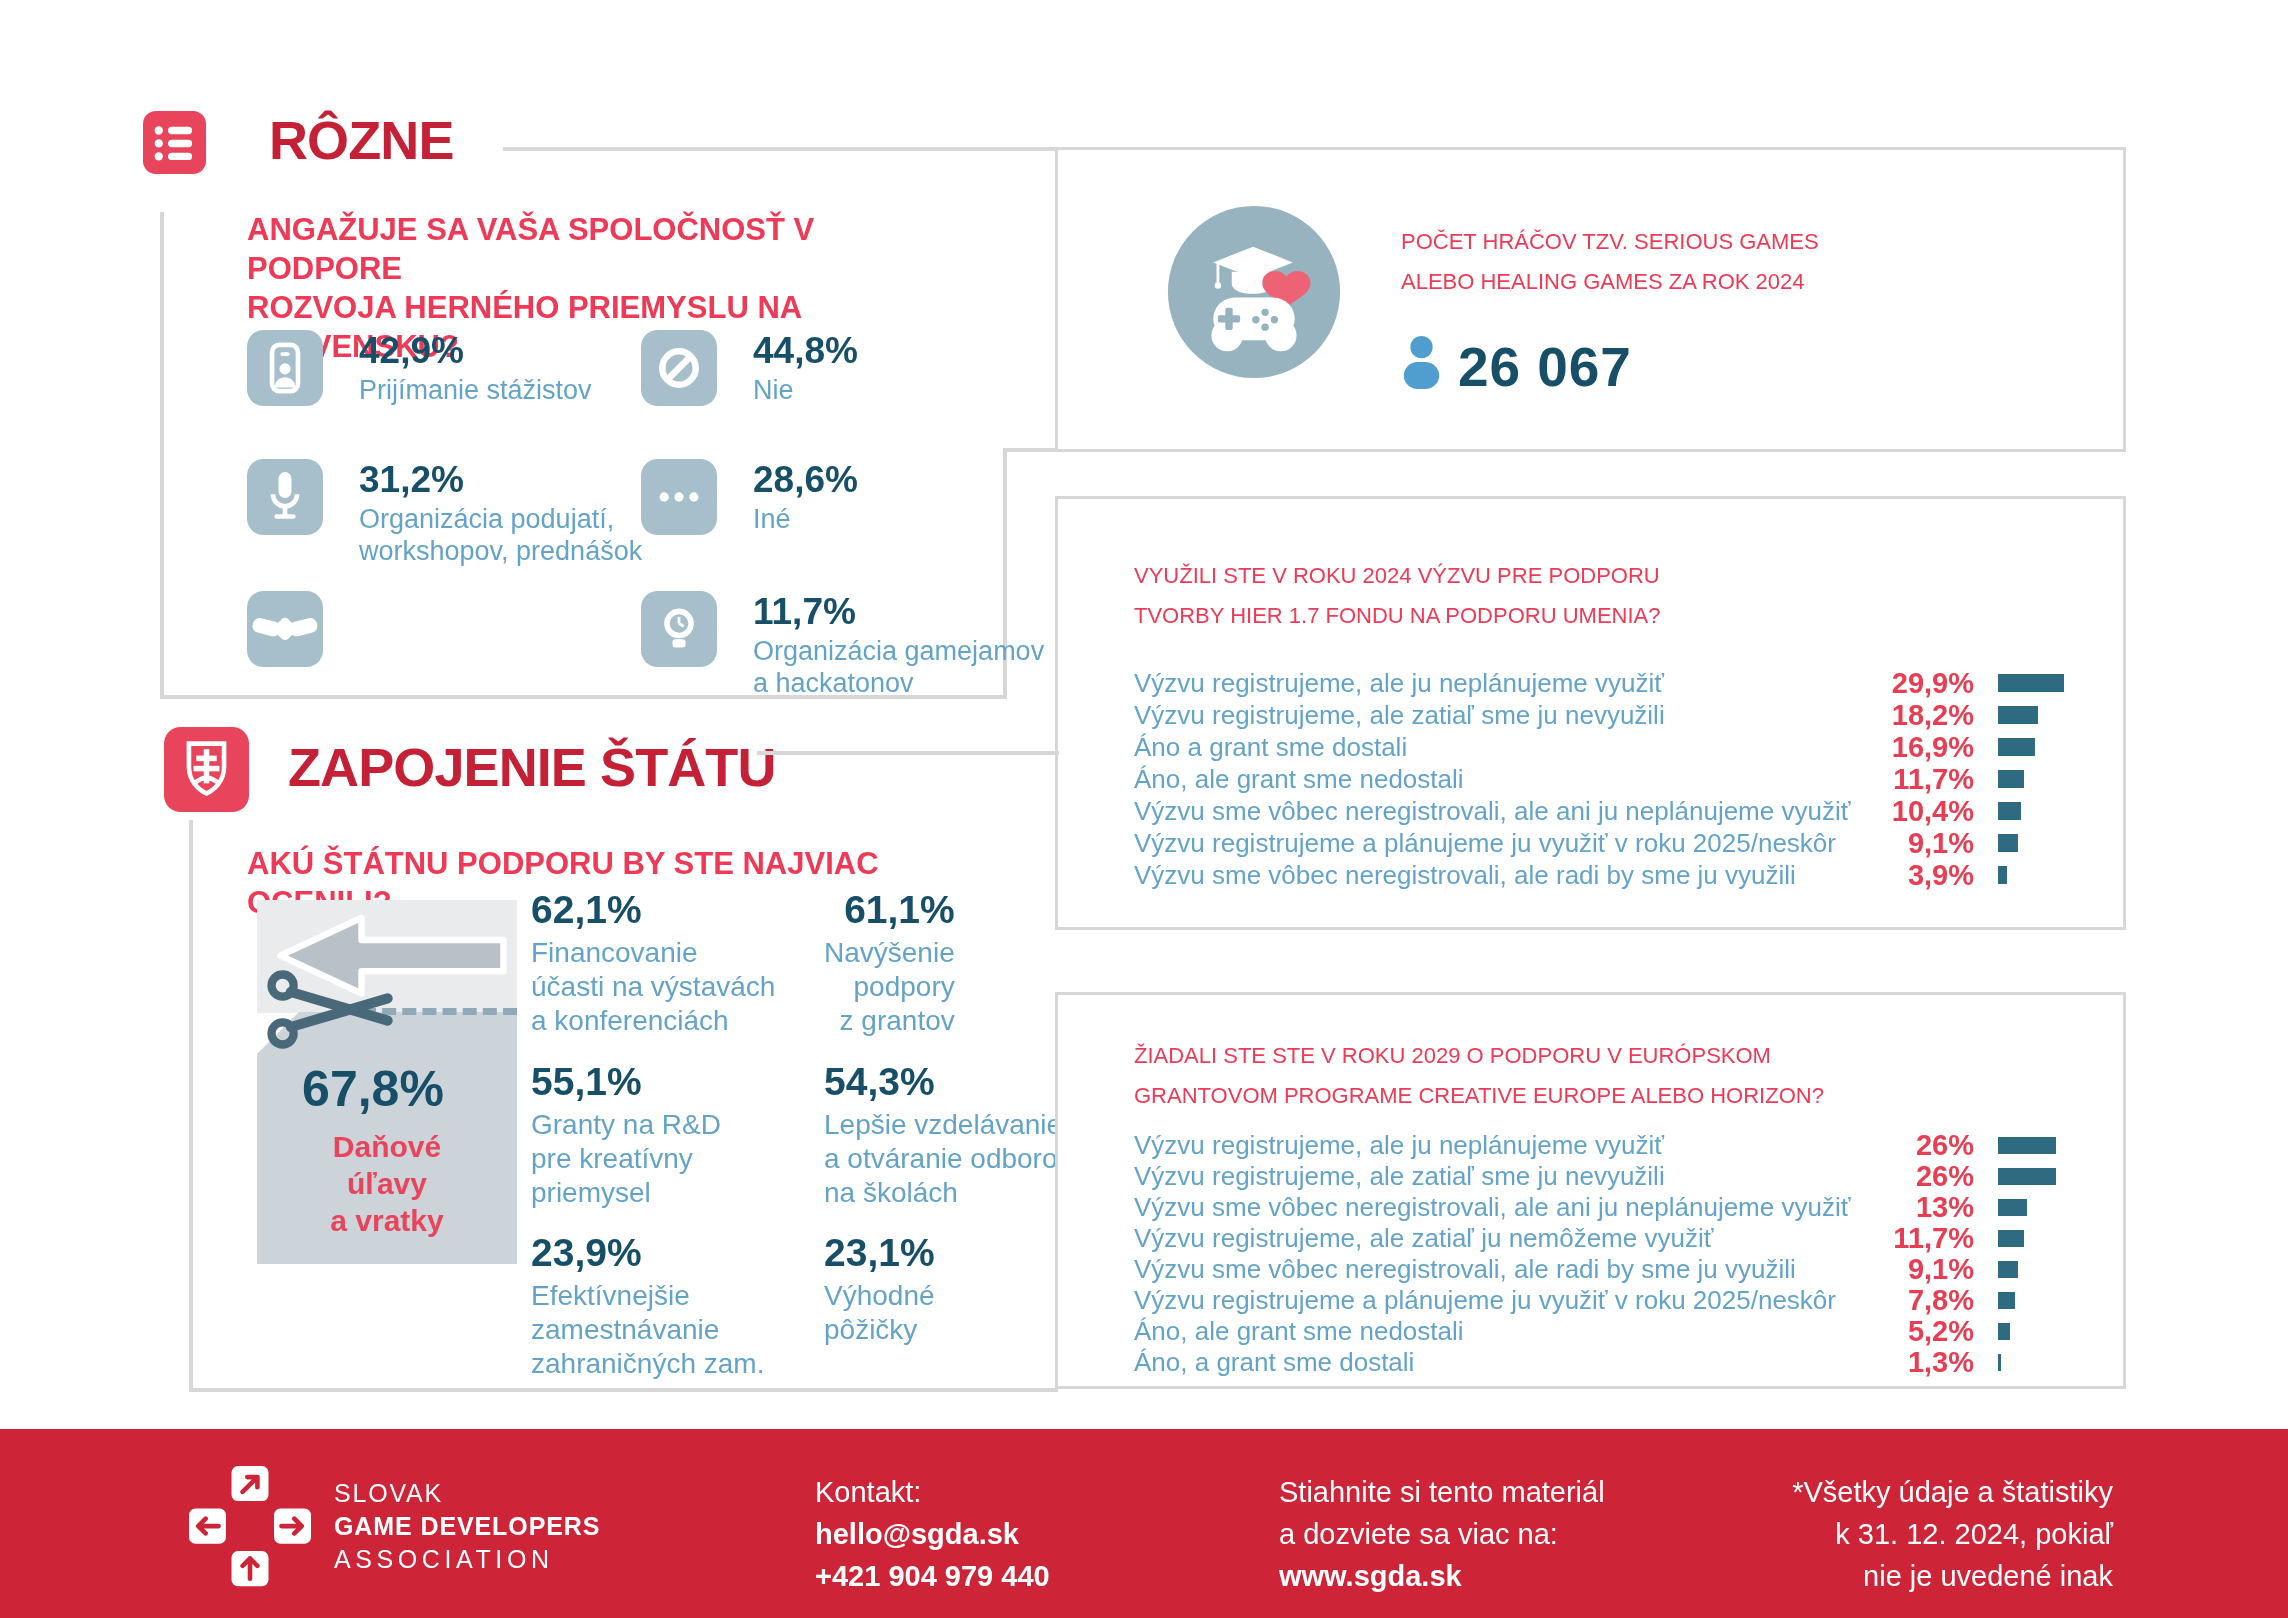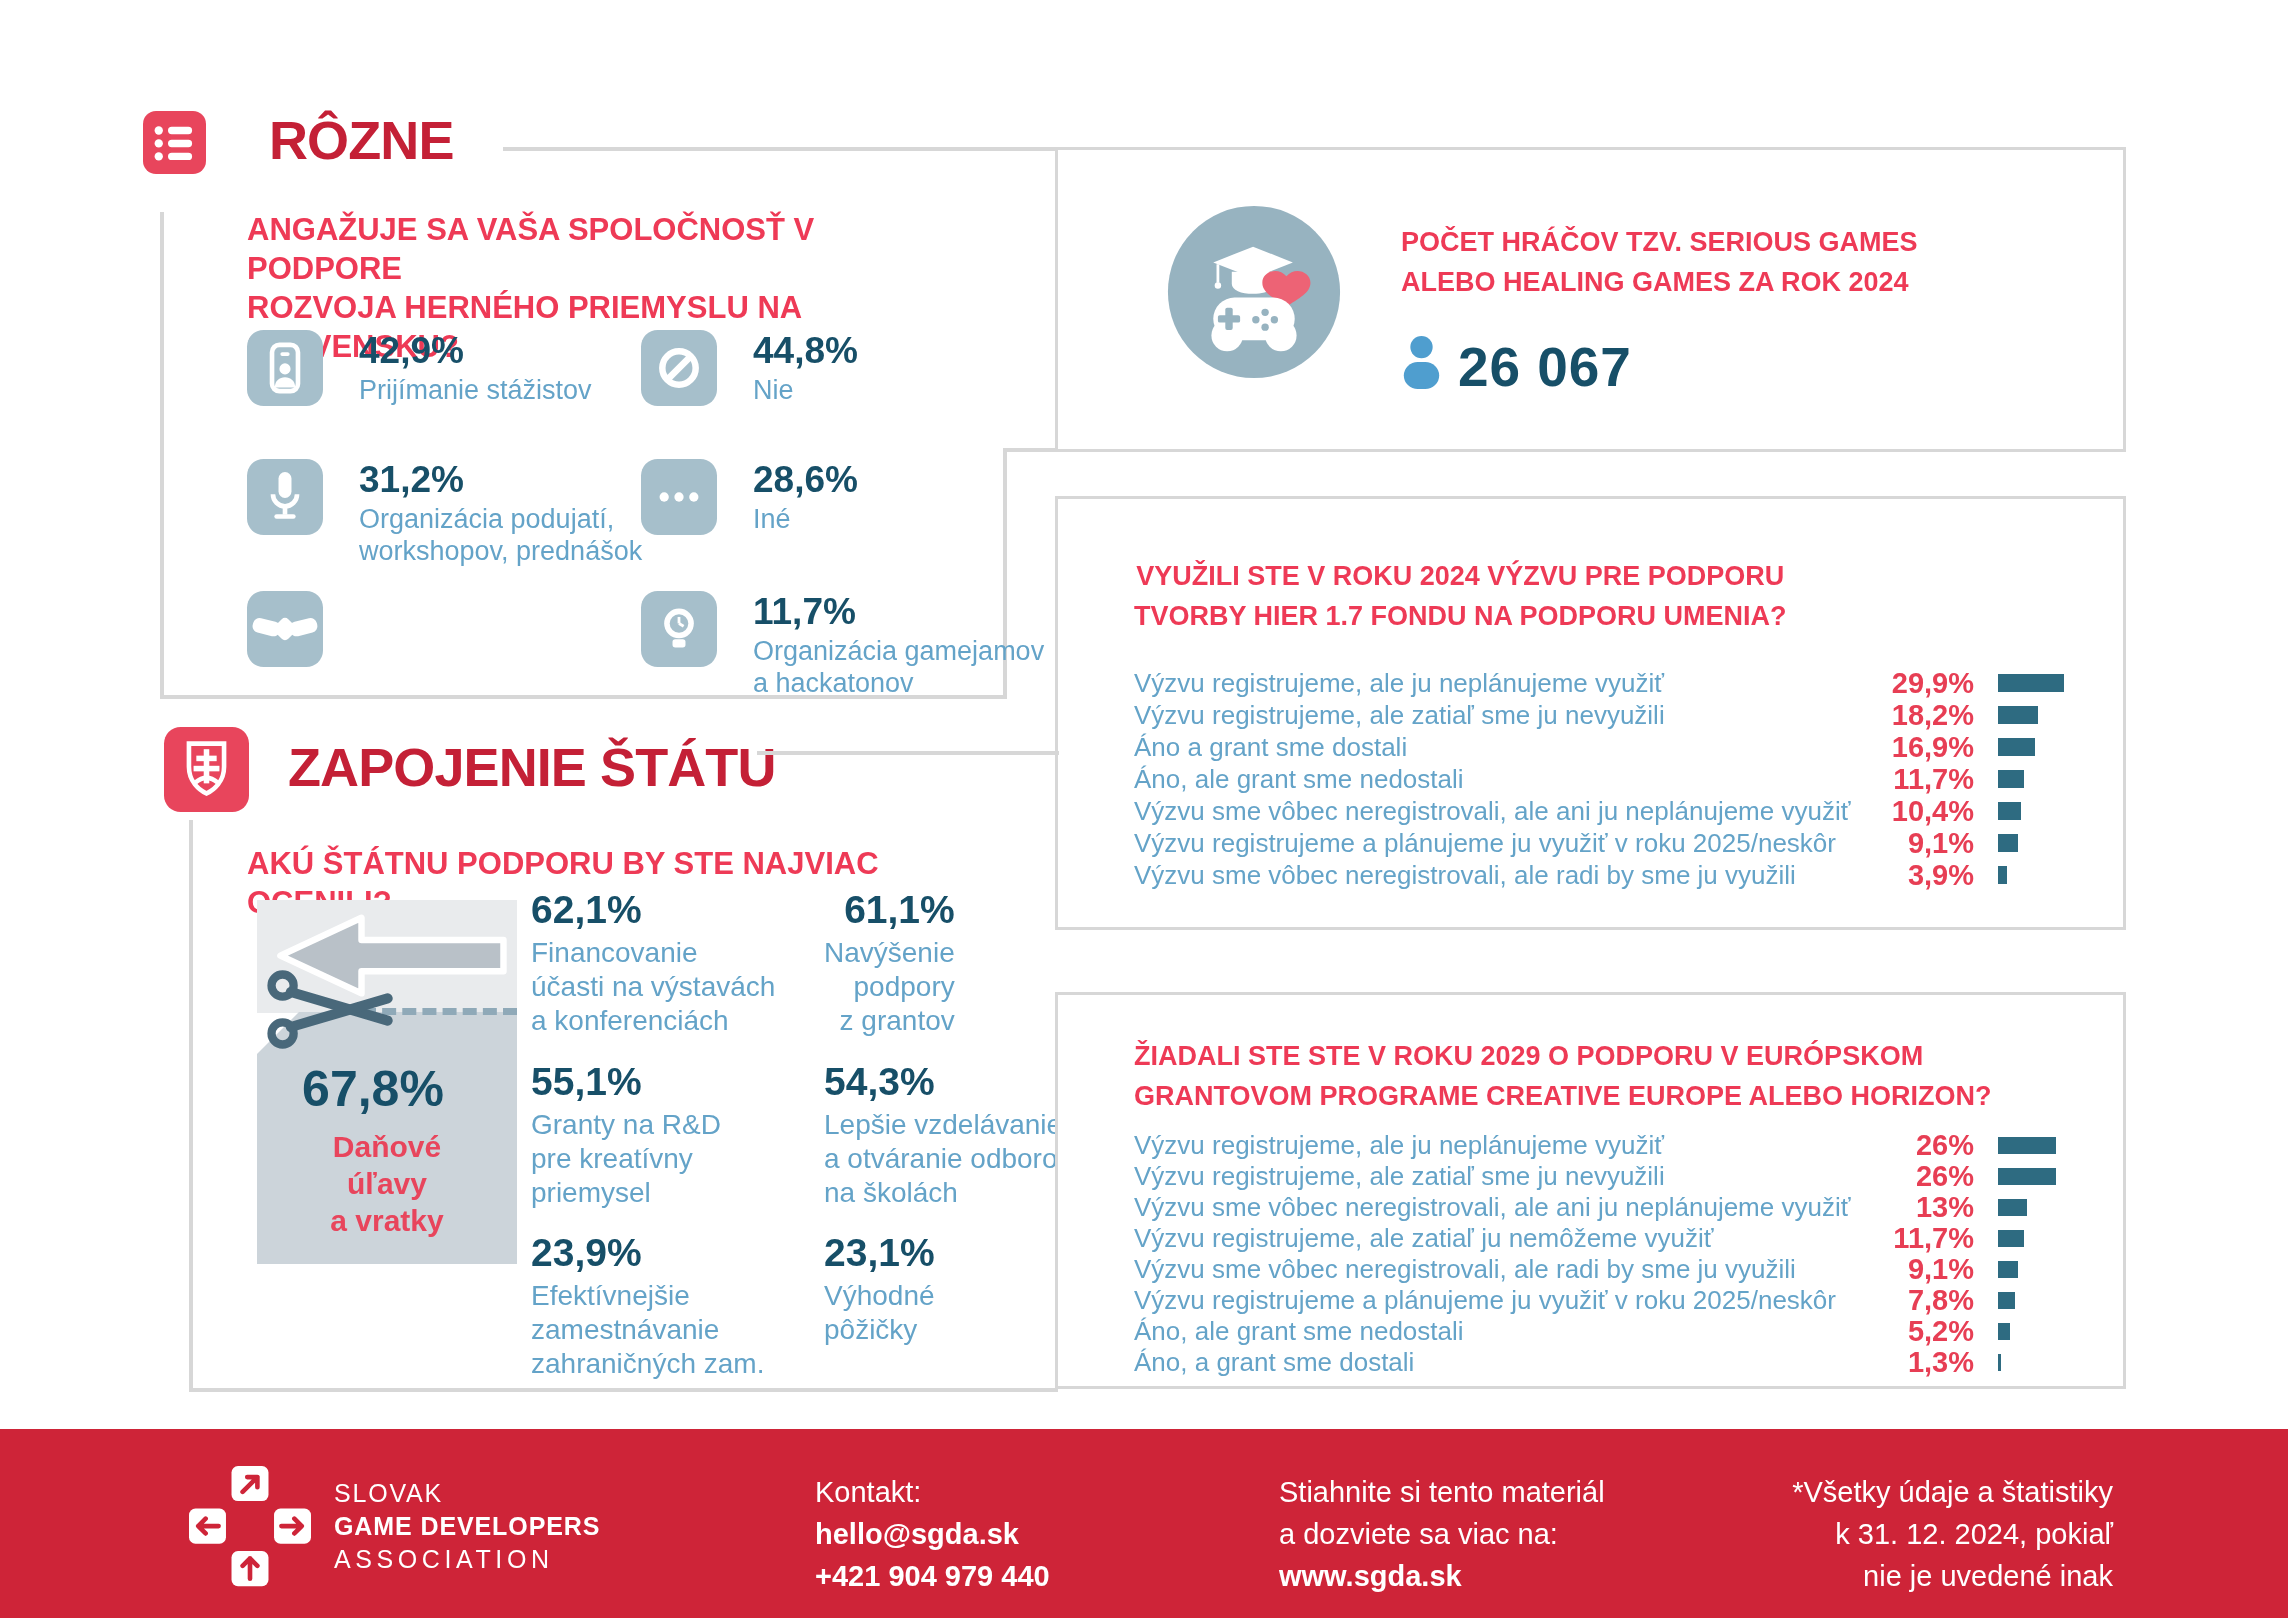--- a/index.html
+++ b/index.html
@@ -8,21 +8,21 @@
   .abs{position:absolute;}
   .gline{position:absolute;background:#d7d7d7;}
   .frame-box{position:absolute;border:3.7px solid #d7d7d7;background:#fff;box-sizing:border-box;}
   .sec-heading{font-size:54px;font-weight:bold;color:#c42036;letter-spacing:-0.9px;white-space:nowrap;}
   .sec-icon{position:absolute;background:#e8455c;border-radius:13px;}
   .question{font-size:31px;font-weight:bold;color:#ee3a56;line-height:39px;white-space:pre-line;}
   .stat{display:flex;gap:36px;align-items:flex-start;}
   .stat-icon{width:76px;height:76px;border-radius:16.6px;background:#a6bfcb;flex:0 0 auto;}
   .stat-value{font-size:37px;font-weight:bold;color:#174f68;line-height:42px;}
   .stat-label{font-size:27px;color:#64a3c8;line-height:32px;white-space:pre-line;margin-top:1.8px;}
-  .box-title{font-size:27px;font-weight:bold;color:#ee3a56;line-height:40px;white-space:pre-line;}
+  .box-title{font-size:22px;font-weight:normal;color:#ee3a56;line-height:40px;white-space:pre-line;}
   .crow{display:flex;align-items:center;height:32px;}
   .crow.short{height:31px;}
   .clabel{width:725px;font-size:26px;color:#64a3c8;white-space:nowrap;}
   .cpct{width:115px;font-size:29px;font-weight:bold;color:#e73e54;text-align:right;white-space:nowrap;}
   .cbarwrap{margin-left:24px;height:17.5px;display:flex;align-items:center;}
   .cbar{height:17.5px;background:#2e6b81;display:inline-block;}
   .zpct{font-size:39px;font-weight:bold;color:#174f68;line-height:44px;}
   .zlabel{font-size:28px;color:#64a3c8;line-height:34px;white-space:pre-line;margin-top:3.7px;}
   .big-number{font-size:55px;font-weight:bold;color:#174f68;letter-spacing:0.9px;}
   .footer{position:absolute;left:0;top:1429px;width:2289px;height:190px;background:#ce2438;}
@@ -179,21 +179,21 @@
       <svg width="41" height="54" viewBox="0 0 44 58">
         <circle cx="22" cy="13" r="12" fill="#4f9ecf"></circle>
         <rect x="3" y="29" width="38" height="29" rx="15" fill="#4f9ecf"></rect>
       </svg>
     </span>
     <span class="big-number">26 067</span>
   </div>
 </div>
 
 <div class="frame-box" style="left:1055px;top:496px;width:1071px;height:434px;">
-  <div class="abs box-title" style="left:76px;top:57px;text-align:center;">VYUŽILI STE V ROKU 2024 VÝZVU PRE PODPORU
+  <div class="abs box-title" style="left:76px;top:57px;">VYUŽILI STE V ROKU 2024 VÝZVU PRE PODPORU
 TVORBY HIER 1.7 FONDU NA PODPORU UMENIA?</div>
   <div class="abs" style="left:76px;top:168px;width:960px;">
     <div class="crow">
       <span class="clabel">Výzvu registrujeme, ale ju neplánujeme využiť</span>
       <span class="cpct">29,9%</span>
       <span class="cbarwrap">
           <span class="cbar" style="width: 66px;"></span>
         </span>
     </div>
     <div class="crow">

